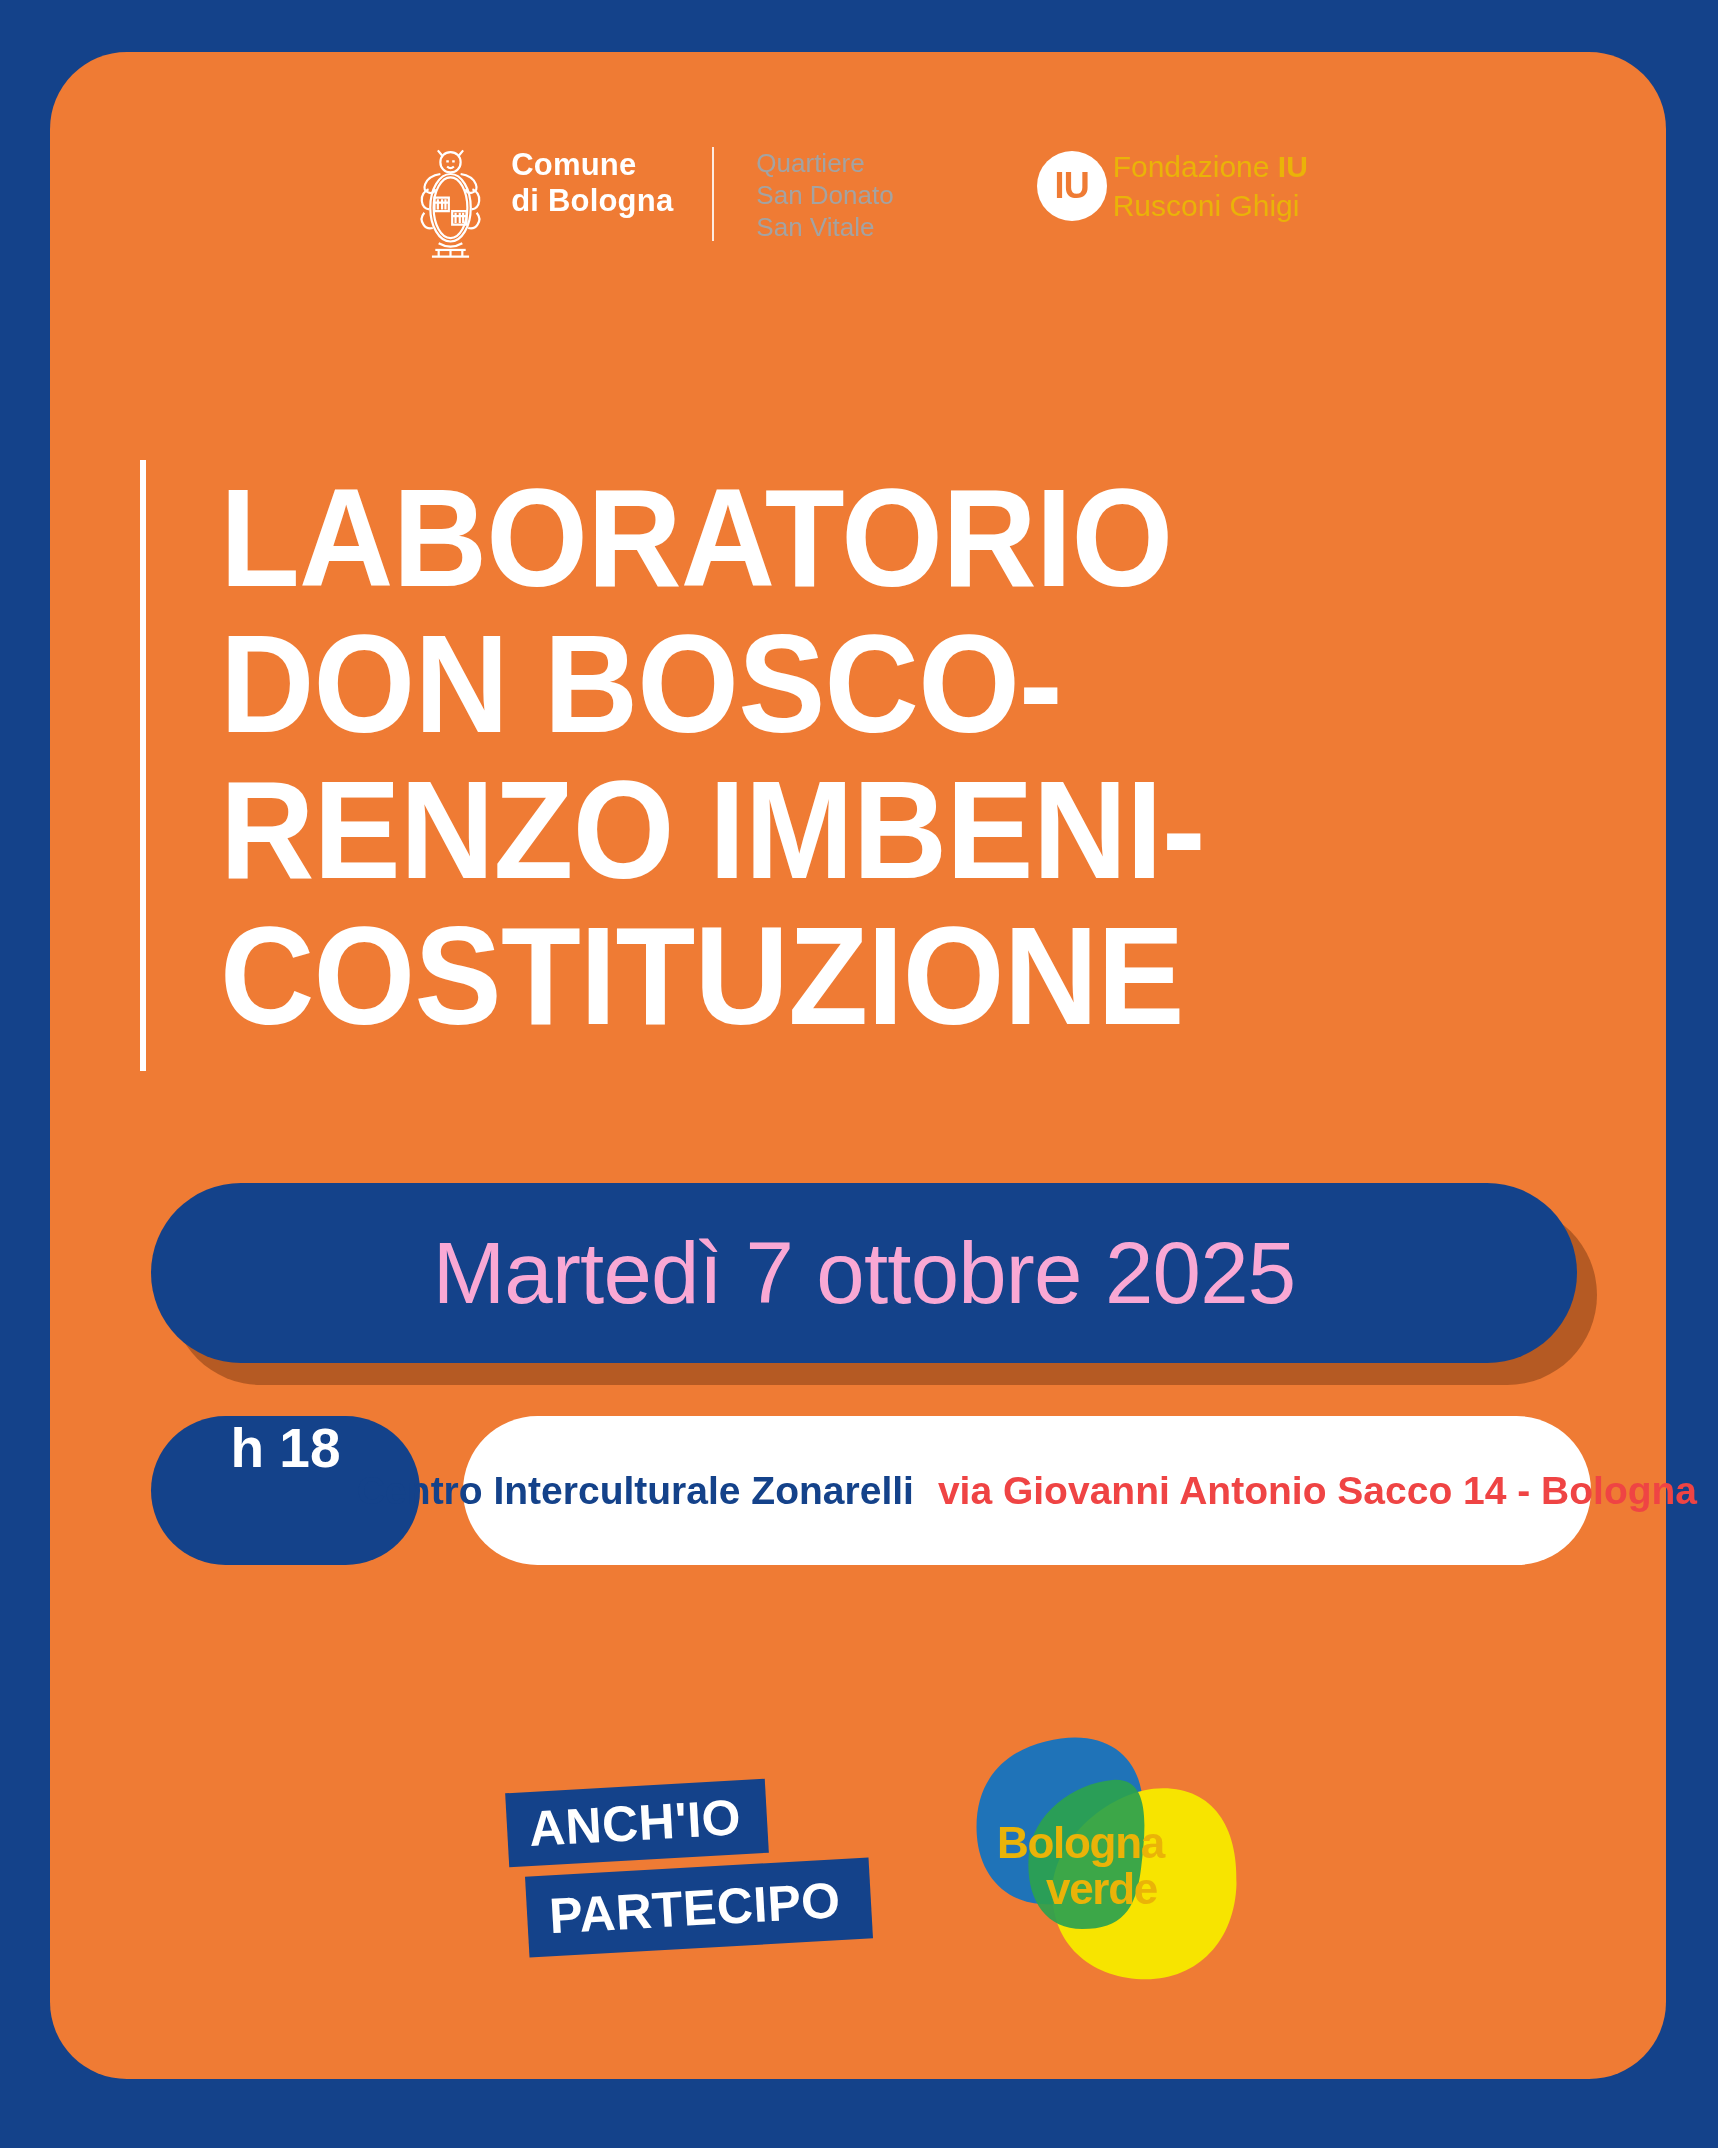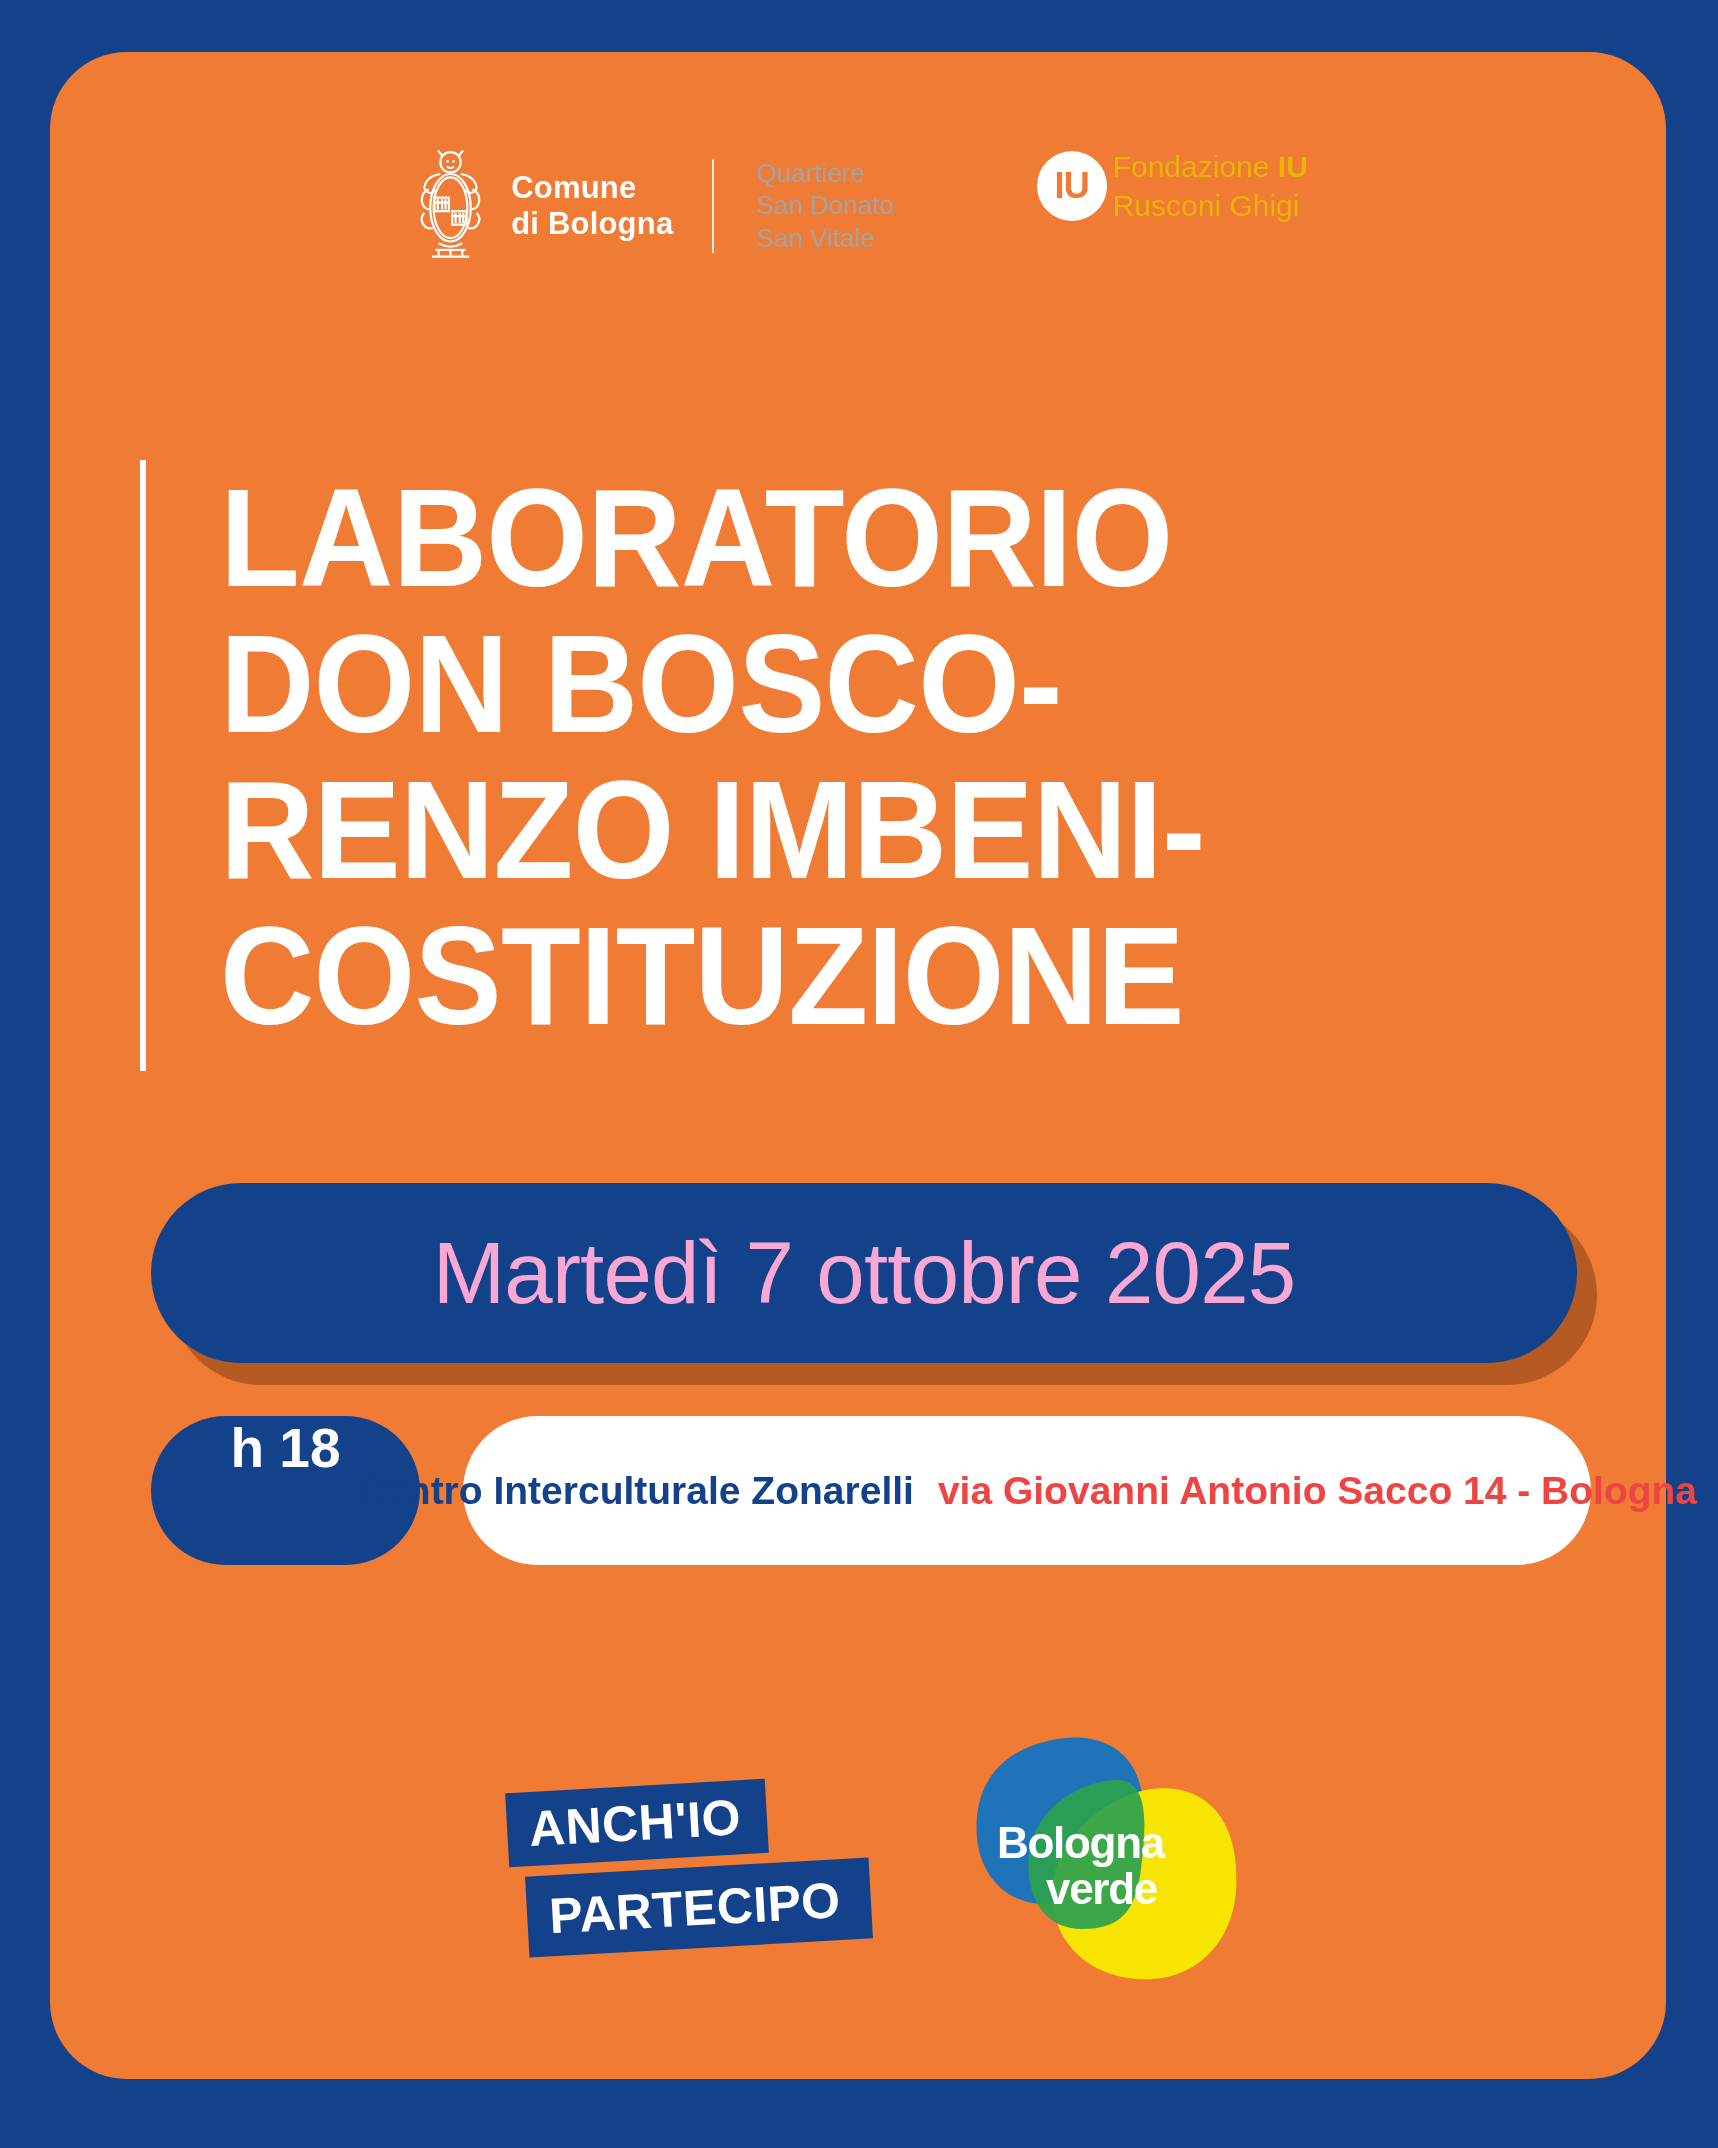--- a/index.html
+++ b/index.html
@@ -35,21 +35,21 @@
     top: 147px;
     width: 100%;
     display: flex;
     justify-content: center;
     align-items: flex-start;
     gap: 143px;
   }
 
   .logo-comune {
     display: flex;
-    align-items: center;
+    align-items: flex-start;
     gap: 20px;
   }
   .crest {
     width: 81px;
     height: 117px;
     flex: 0 0 auto;
   }
   .comune-text {
     color: #ffffff;
     font-weight: bold;
@@ -244,21 +244,21 @@
     width: 285px;
     height: 289px;
   }
   .bverde svg { display: block; width: 100%; height: 100%; }
 
   .bverde-text {
     position: absolute;
     left: 32px;
     top: 87px;
     width: 252px;
-    color: #ffffff;
+    color: #eab308;
     font-weight: bold;
     font-size: 44px;
     line-height: 46px;
     letter-spacing: -1.3px;
   }
   .bverde-t2 { padding-left: 49px; }
 </style>
 </head>
 <body>
 

